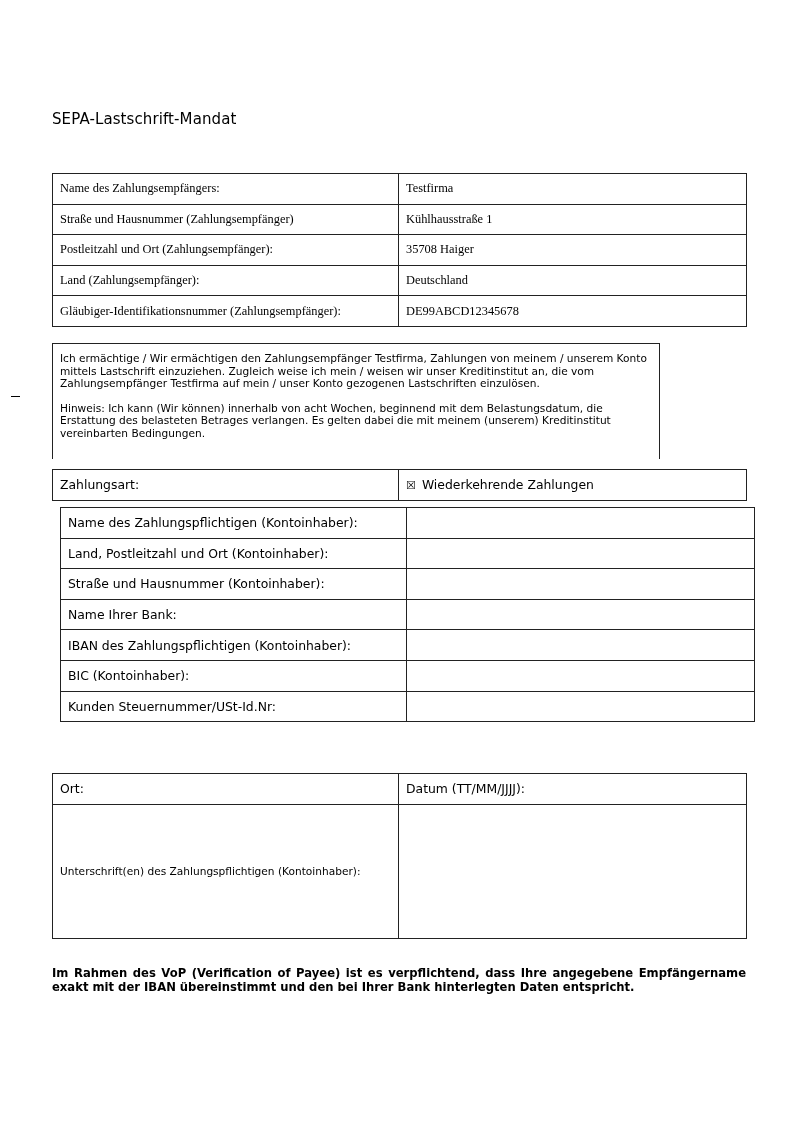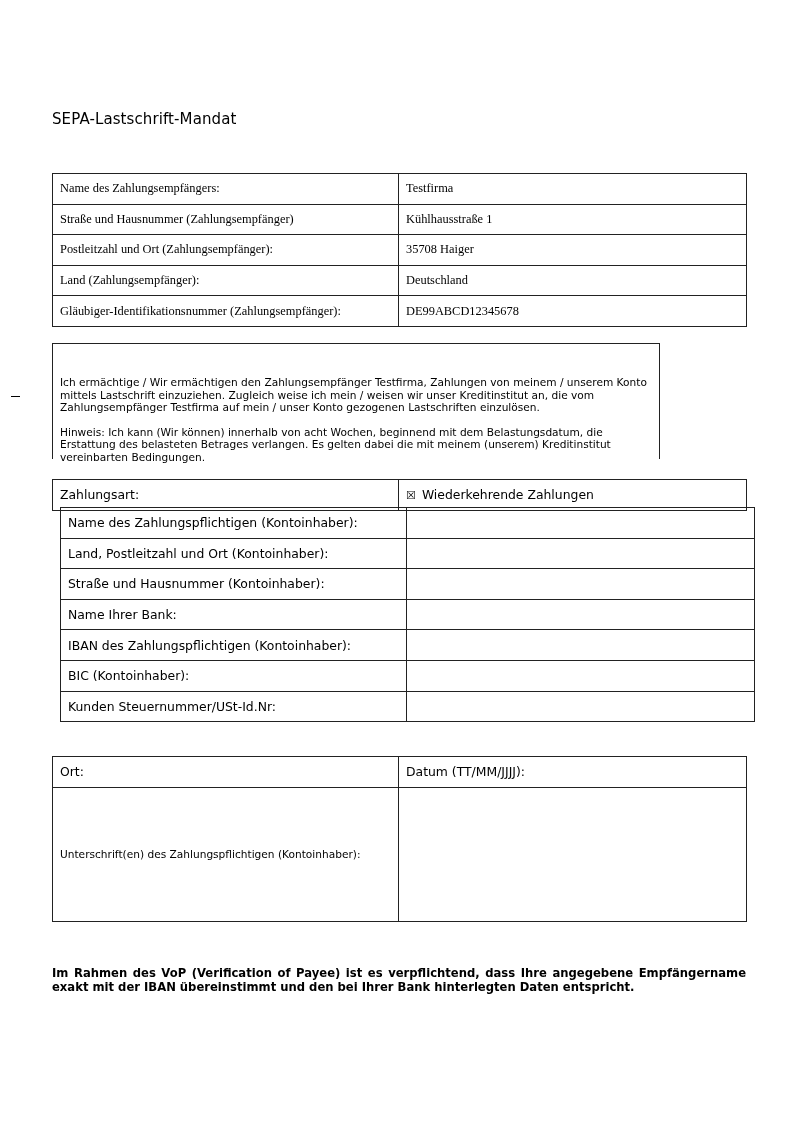--- a/index.html
+++ b/index.html
@@ -3,25 +3,25 @@
 <meta charset="utf-8">
 <style>
   html, body { margin: 0; padding: 0; background: #ffffff; }
   body { width: 793px; height: 1122px; position: relative; font-family: "DejaVu Sans", sans-serif; color: #000; overflow: hidden; }
   .title { position: absolute; left: 52px; top: 110px; font-size: 15px; font-weight: normal; margin: 0; letter-spacing: 0.1px; }
   .tbl { position: absolute; left: 52px; width: 694px; border-collapse: collapse; table-layout: fixed; }
   .tbl td { border: 1px solid #222; font-size: 12.4px; padding: 0 7px; height: 29.6px; vertical-align: middle; white-space: nowrap; }
   .tbl col.c1 { width: 346px; }
   .tbl col.c2 { width: 348px; }
   .t1 { top: 173px; font-family: Liberation Serif, serif; }
-  .textbox { position: absolute; left: 52px; top: 343px; width: 608px; height: 116px; border: 1px solid #222; border-bottom: none; font-size: 10.6px; line-height: 12.6px; box-sizing: border-box; padding: 32px 7px 0 7px; }
+  .textbox { position: absolute; left: 52px; top: 343px; width: 608px; height: 116px; border: 1px solid #222; border-bottom: none; font-size: 10.6px; line-height: 12.6px; box-sizing: border-box; padding: 8px 7px 0 7px; }
   .textbox p { margin: 0 0 12px 0; }
-  .t2 { top: 479px; padding-left: 45px; }
+  .t2 { top: 469px; padding-left: 45px; }
   .t3 { top: 507px; margin-left: 8px; }
-  .t4 { top: 756px; }
+  .t4 { top: 773px; }
   .t4 td.sig { height: 133px; font-size: 10.6px; margin-top: 25px; }
   .dash { position: absolute; left: 11px; top: 396px; width: 9px; height: 1px; background: #000; }
   .notice { position: absolute; left: 52px; top: 966px; width: 694px; font-size: 11.6px; font-weight: bold; line-height: 14px; text-align: justify; margin: 0; }
   .chk { font-size: 11px; margin-right: 6px; }
 </style>
 </head>
 <body>
 
 <h1 class="title">SEPA-Lastschrift-Mandat</h1>
 

